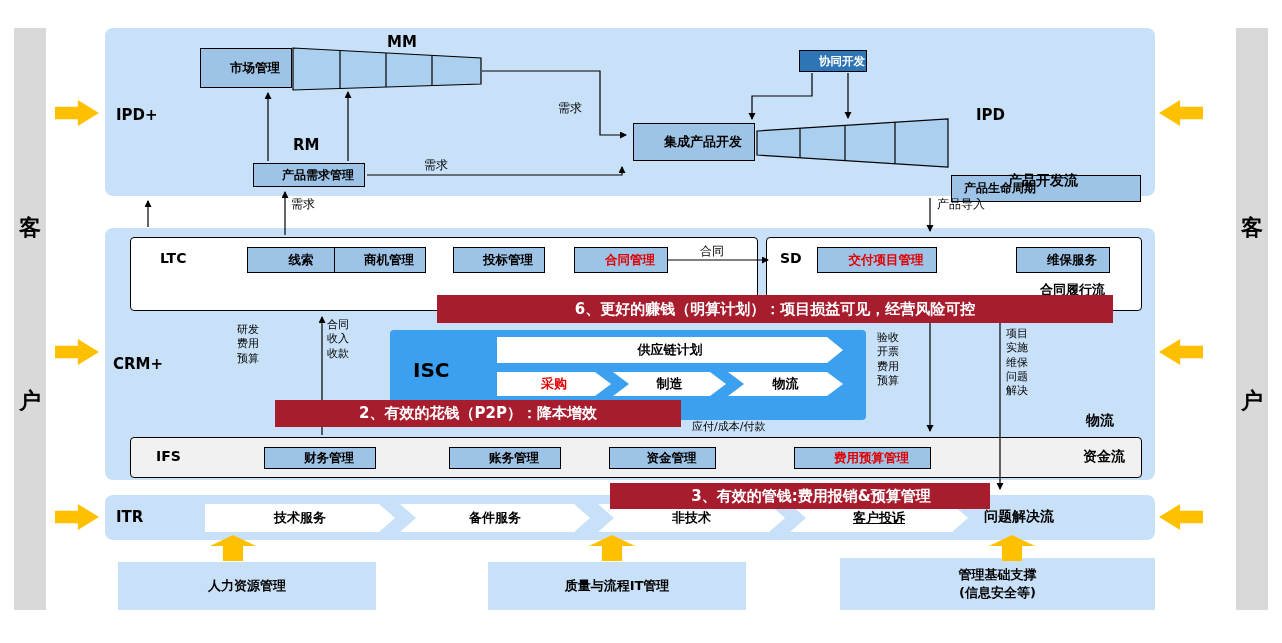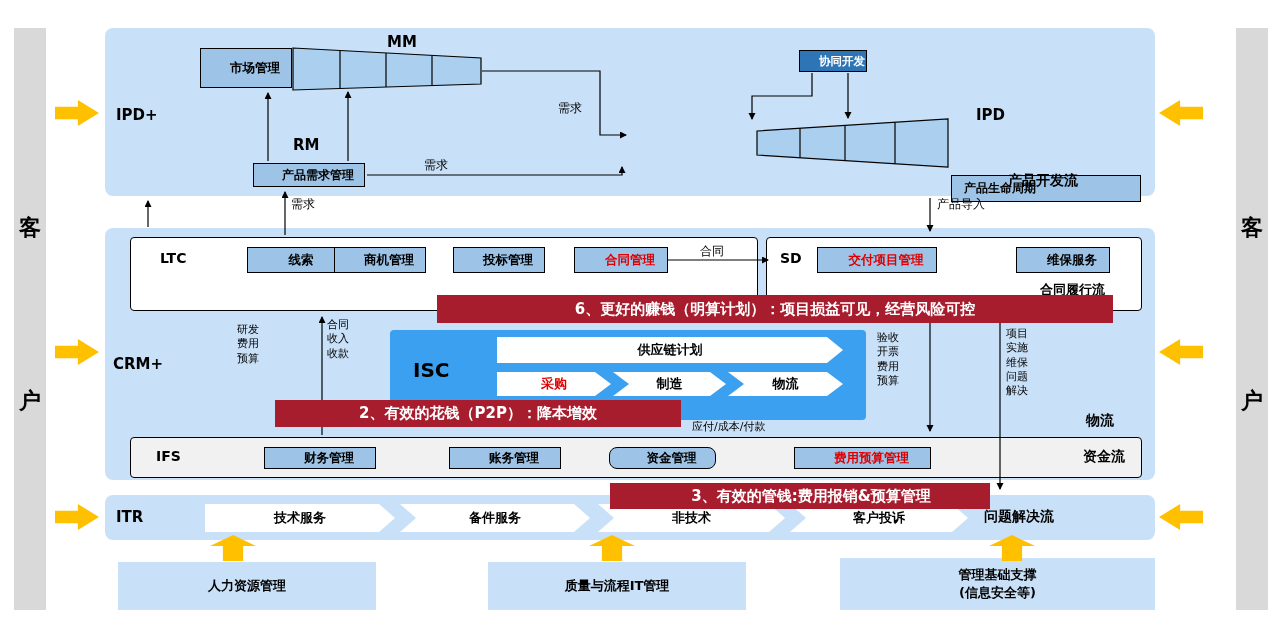--- a/index.html
+++ b/index.html
@@ -54,20 +54,21 @@
   </div>
 
   <div class="abs sec" style="left:105px;top:28px;width:1050px;height:168px;"></div>
   <div class="abs lbl" style="left:116px;top:106px;font-size:15px;">IPD+</div>
   <div class="abs lbl" style="left:387px;top:33px;font-size:15px;">MM</div>
   <div class="abs lbl" style="left:293px;top:136px;font-size:15px;">RM</div>
   <div class="abs lbl" style="left:976px;top:106px;font-size:15px;">IPD</div>
   <div class="abs box" style="left:200px;top:48px;width:92px;height:40px;">市场管理</div>
   <div class="abs box" style="left:253px;top:163px;width:112px;height:24px;font-size:12px;">产品需求管理</div>
   <div class="abs box dark" style="left:799px;top:50px;width:68px;height:22px;">协同开发</div>
+  <div class="abs box" style="left:633px;top:123px;width:122px;height:38px;font-size:13px;">集成产品开发</div>
   <div class="abs box" style="left:951px;top:128px;width:190px;height:27px;font-size:12px;justify-content:flex-start;padding-left:12px;margin-top:47px;">产品生命周期</div>
   <div class="abs lbl" style="left:1008px;top:172px;font-size:14px;">产品开发流</div>
   <div class="abs" style="left:558px;top:100px;font-size:12px;">需求</div>
   <div class="abs" style="left:424px;top:157px;font-size:12px;">需求</div>
   <div class="abs" style="left:291px;top:196px;font-size:12px;">需求</div>
   <div class="abs" style="left:937px;top:196px;font-size:12px;">产品导入</div>
 
   <div class="abs sec" style="left:105px;top:228px;width:1050px;height:252px;"></div>
   <div class="abs lbl" style="left:113px;top:343px;font-size:15px;margin-top:12px;">CRM+</div>
 
@@ -106,30 +107,30 @@
   <div class="abs lbl" style="left:413px;top:358px;font-size:20px;">ISC</div>
   <div class="abs chev chev-first" style="left:497px;top:337px;width:346px;height:26px;">供应链计划</div>
   <div class="abs chev chev-first red" style="left:497px;top:372px;width:114px;height:24px;">采购</div>
   <div class="abs chev chev-mid" style="left:613px;top:372px;width:113px;height:24px;">制造</div>
   <div class="abs chev chev-mid" style="left:728px;top:372px;width:115px;height:24px;">物流</div>
 
   <div class="abs row gray" style="left:130px;top:437px;width:1012px;height:41px;"></div>
   <div class="abs lbl" style="left:156px;top:448px;font-size:14px;">IFS</div>
   <div class="abs box" style="left:264px;top:447px;width:112px;height:22px;">财务管理</div>
   <div class="abs box" style="left:449px;top:447px;width:112px;height:22px;">账务管理</div>
-  <div class="abs box" style="left:609px;top:447px;width:107px;height:22px;border-radius:8px;">资金管理</div>
+  <div class="abs box" style="left:609px;top:447px;width:107px;height:22px;">资金管理</div>
   <div class="abs box red" style="left:794px;top:447px;width:137px;height:22px;">费用预算管理</div>
   <div class="abs lbl" style="left:1083px;top:448px;font-size:14px;">资金流</div>
 
   <div class="abs sec" style="left:105px;top:495px;width:1050px;height:45px;"></div>
   <div class="abs lbl" style="left:116px;top:508px;font-size:15px;">ITR</div>
   <div class="abs chev chev-first" style="left:205px;top:504px;width:190px;height:28px;">技术服务</div>
   <div class="abs chev chev-mid" style="left:400px;top:504px;width:190px;height:28px;">备件服务</div>
   <div class="abs chev chev-mid" style="left:598px;top:504px;width:187px;height:28px;">非技术</div>
-  <div class="abs chev chev-mid" style="left:790px;top:504px;width:178px;height:28px;">客户投诉</div>
+  <div class="abs chev chev-mid" style="left:790px;top:504px;width:178px;height:28px;text-decoration:underline;">客户投诉</div>
   <div class="abs lbl" style="left:984px;top:508px;font-size:14px;">问题解决流</div>
 
   <div class="abs fbox" style="left:118px;top:562px;width:258px;height:48px;">人力资源管理</div>
   <div class="abs fbox" style="left:488px;top:562px;width:258px;height:48px;">质量与流程IT管理</div>
   <div class="abs fbox" style="left:840px;top:558px;width:315px;height:52px;">管理基础支撑
 (信息安全等)</div>
 
   <div class="abs yarrow ar-right" style="left:55px;top:100px;width:44px;height:26px;"></div>
   <div class="abs yarrow ar-right" style="left:55px;top:339px;width:44px;height:26px;"></div>
   <div class="abs yarrow ar-right" style="left:55px;top:504px;width:44px;height:26px;"></div>

